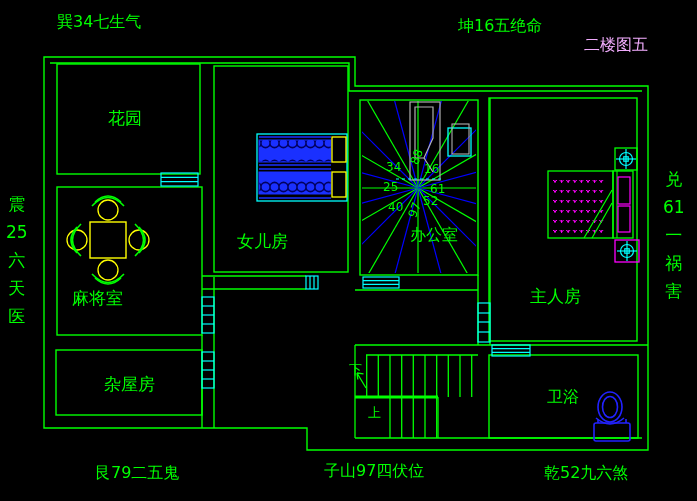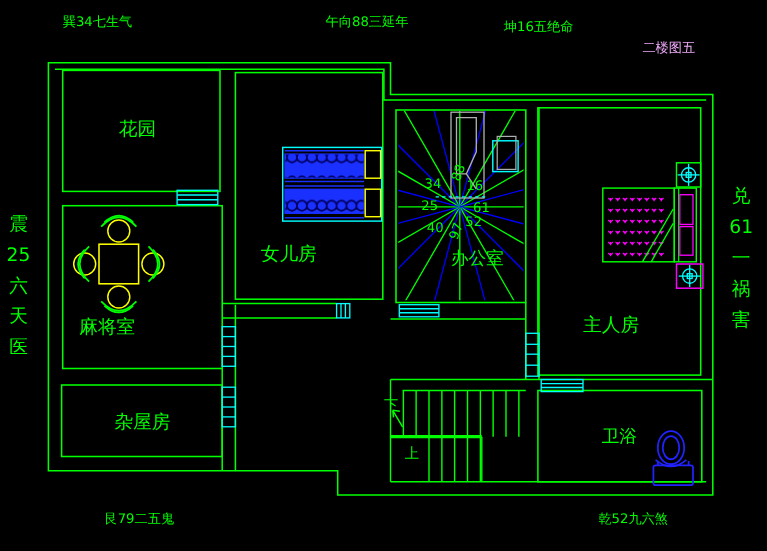--- a/index.html
+++ b/index.html
@@ -1,21 +1,21 @@
 <!DOCTYPE html>
 <html><head>
 <meta charset="utf-8">
 <style>
   html,body{margin:0;padding:0;background:#000;}
   .canvas{position:relative;width:697px;height:501px;background:#000;overflow:hidden;
           font-family:"DejaVu Sans","Liberation Sans",sans-serif;}
   svg{position:absolute;left:0;top:0;}
   .lbl{position:absolute;color:#00ff00;white-space:nowrap;line-height:1;
        font-family:"DejaVu Sans","Liberation Sans",sans-serif;}
-  .f16{font-size:12px;} .f17{font-size:17px;} .f15{font-size:16px;}
+  .f16{font-size:16px;} .f17{font-size:17px;} .f15{font-size:16px;}
   .f13{font-size:13px;}
   .blue{color:#f0abfc;}
   .vstack{display:flex;flex-direction:column;align-items:center;gap:11px;font-size:17px;}
   .rot{transform:rotate(-70deg);transform-origin:center;}
   .star-num{position:absolute;color:#00ff00;font-size:12px;}
 </style>
 </head>
 <body>
 
 <div class="canvas">
@@ -274,46 +274,46 @@
   <g fill="none" stroke="#2222ff" stroke-width="1.6">
     <ellipse cx="610" cy="407" rx="12" ry="15"></ellipse>
     <ellipse cx="610" cy="407" rx="7.5" ry="10.5"></ellipse>
     <path d="M596,418 q14,12 28,0"></path>
     <rect x="594" y="423" width="36" height="18" rx="2"></rect>
     <path d="M598,423 l0,-4 M626,423 l0,-4"></path>
   </g>
 </svg>
 
   <div class="lbl f16" style="left:57px;top:14px">巽34七生气</div>
-  <div class="lbl f16" style="left:296px;top:14px">午向88三延年</div>
   <div class="lbl f16" style="left:458px;top:18px">坤16五绝命</div>
   <div class="lbl f16 blue" style="left:584px;top:37px">二楼图五</div>
 
   <div class="lbl vstack" style="left:6px;top:196px">
     <span>震</span>
     <span>25</span>
     <span>六</span>
     <span>天</span>
     <span>医</span>
   </div>
   <div class="lbl vstack" style="left:663px;top:171px">
     <span>兑</span>
     <span>61</span>
     <span>一</span>
     <span>祸</span>
     <span>害</span>
   </div>
 
   <div class="lbl f16" style="left:95px;top:465px">艮79二五鬼</div>
+  <div class="lbl f16" style="left:324px;top:463px">子山97四伏位</div>
   <div class="lbl f16" style="left:544px;top:465px">乾52九六煞</div>
 
   <div class="lbl f17" style="left:108px;top:110px">花园</div>
   <div class="lbl f17" style="left:72px;top:290px">麻将室</div>
   <div class="lbl f17" style="left:104px;top:376px">杂屋房</div>
-  <div class="lbl f17" style="left:237px;top:223px">女儿房</div>
+  <div class="lbl f17" style="left:237px;top:233px">女儿房</div>
   <div class="lbl f15" style="left:410px;top:227px">办公室</div>
   <div class="lbl f17" style="left:530px;top:288px">主人房</div>
   <div class="lbl f15" style="left:547px;top:389px">卫浴</div>
   <div class="lbl f13" style="left:349px;top:363px">下</div>
   <div class="lbl f13" style="left:368px;top:406px">上</div>
 
   <span class="star-num" style="left:386px;top:160px">34</span>
   <span class="star-num rot" style="left:409px;top:150px">88</span>
   <span class="star-num" style="left:424px;top:162px">16</span>
   <span class="star-num" style="left:383px;top:180px">25</span>

